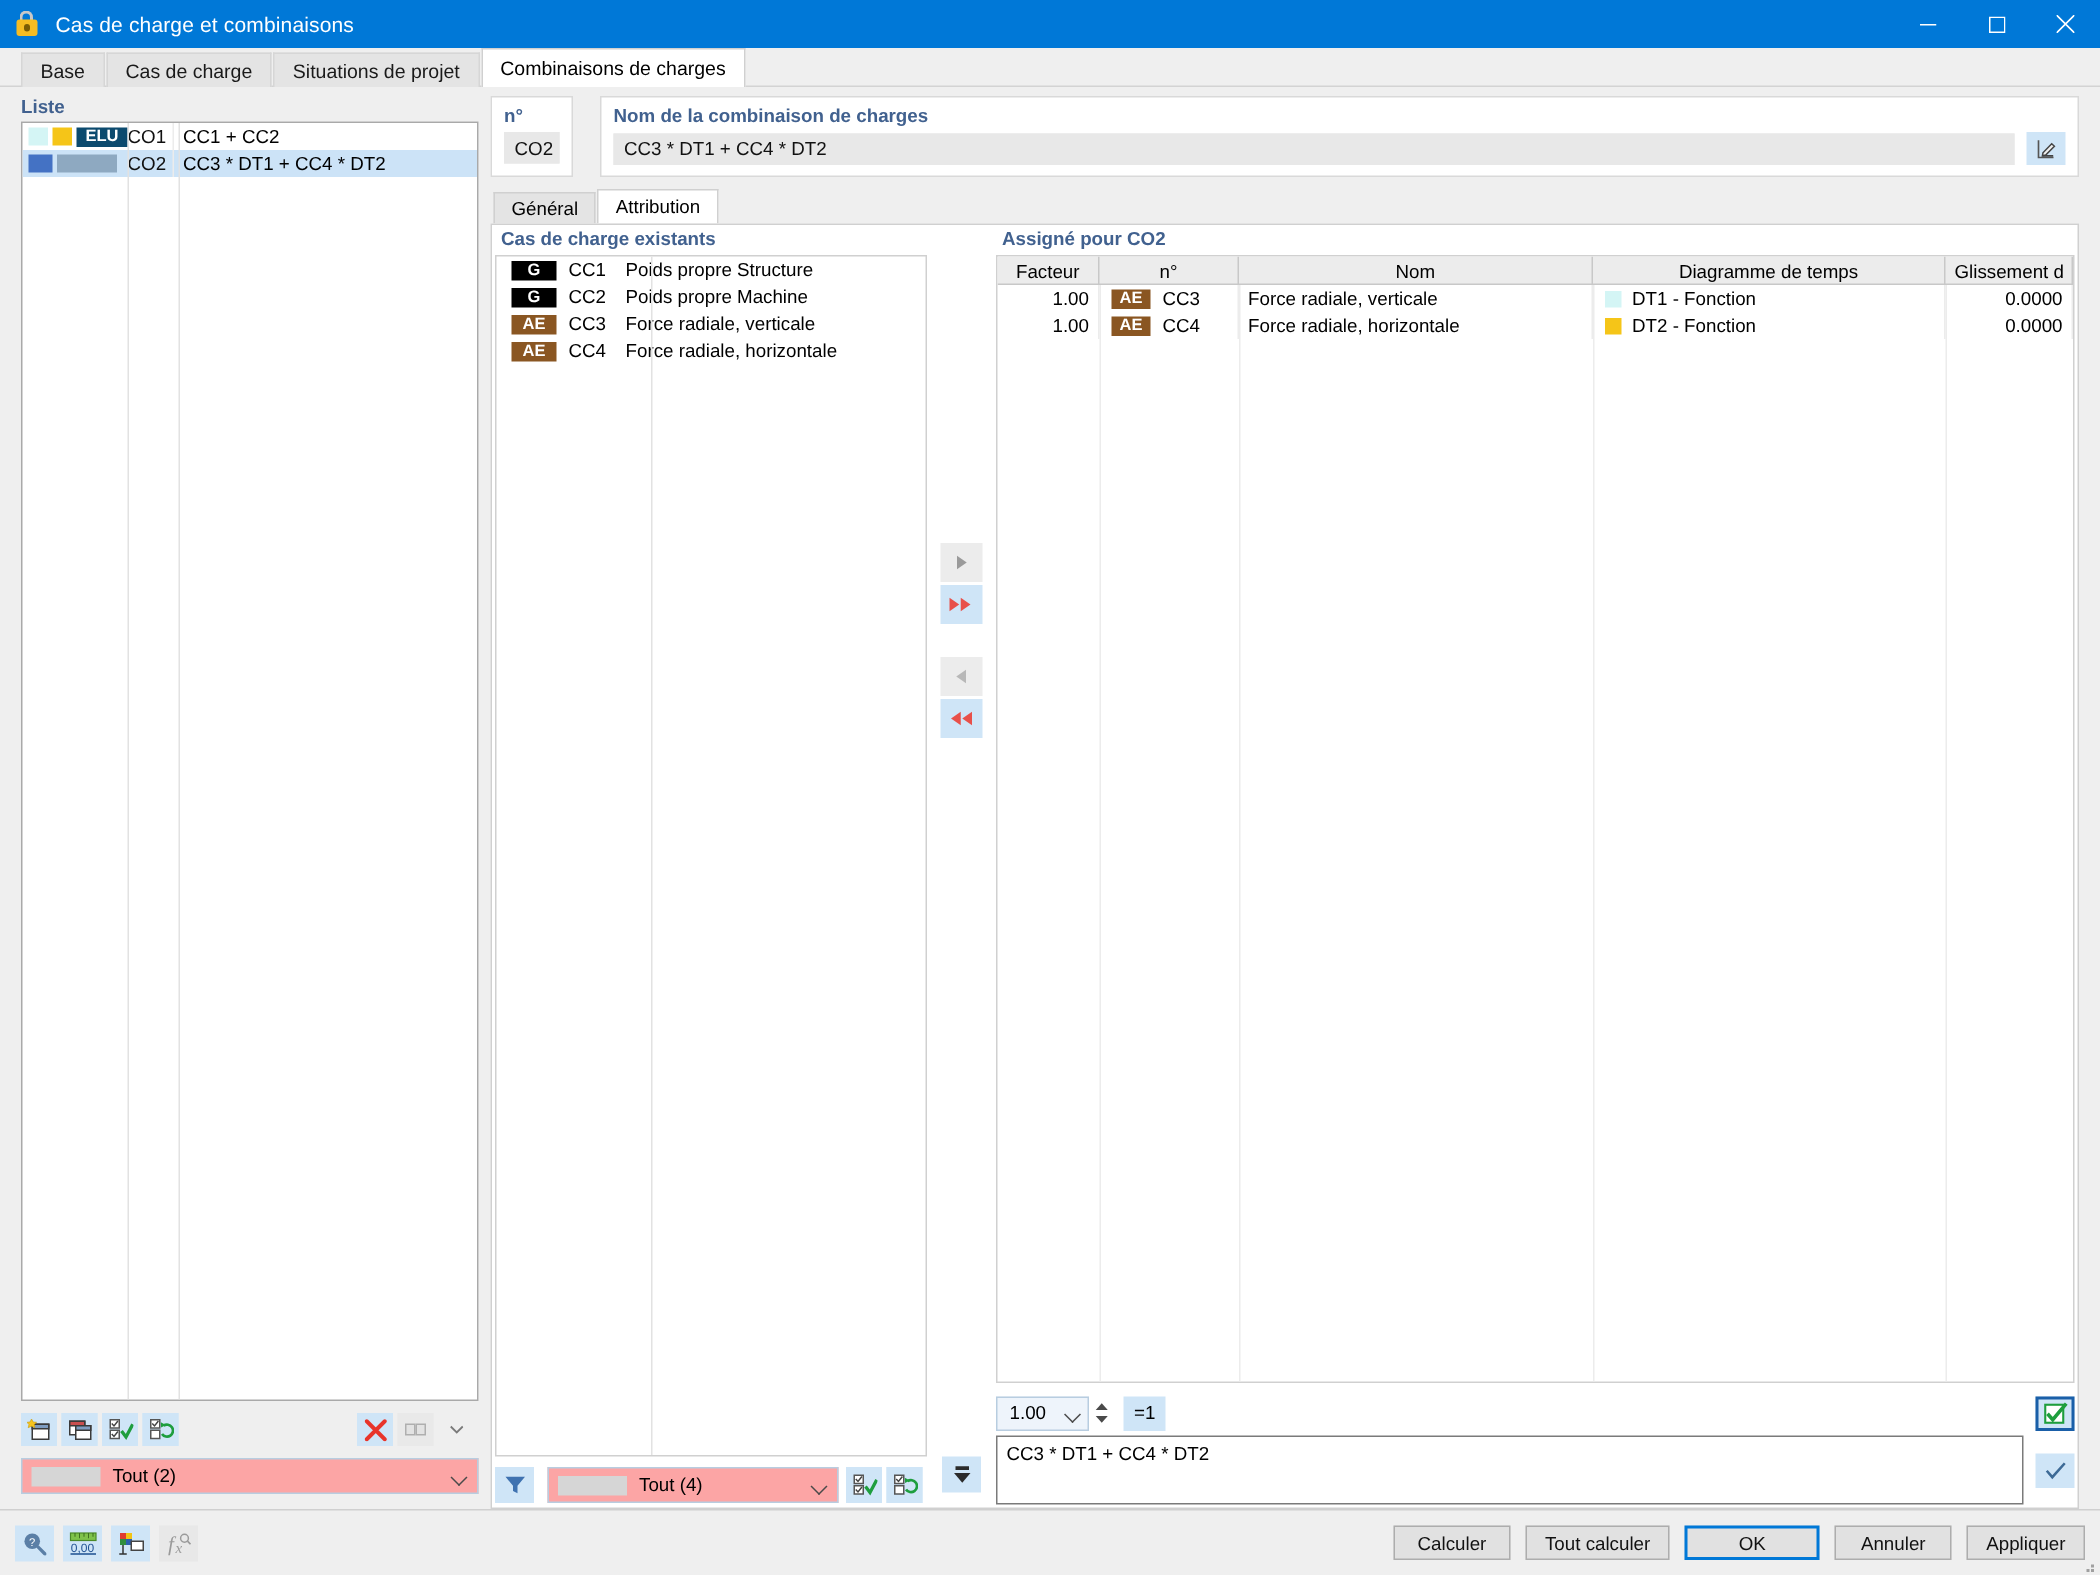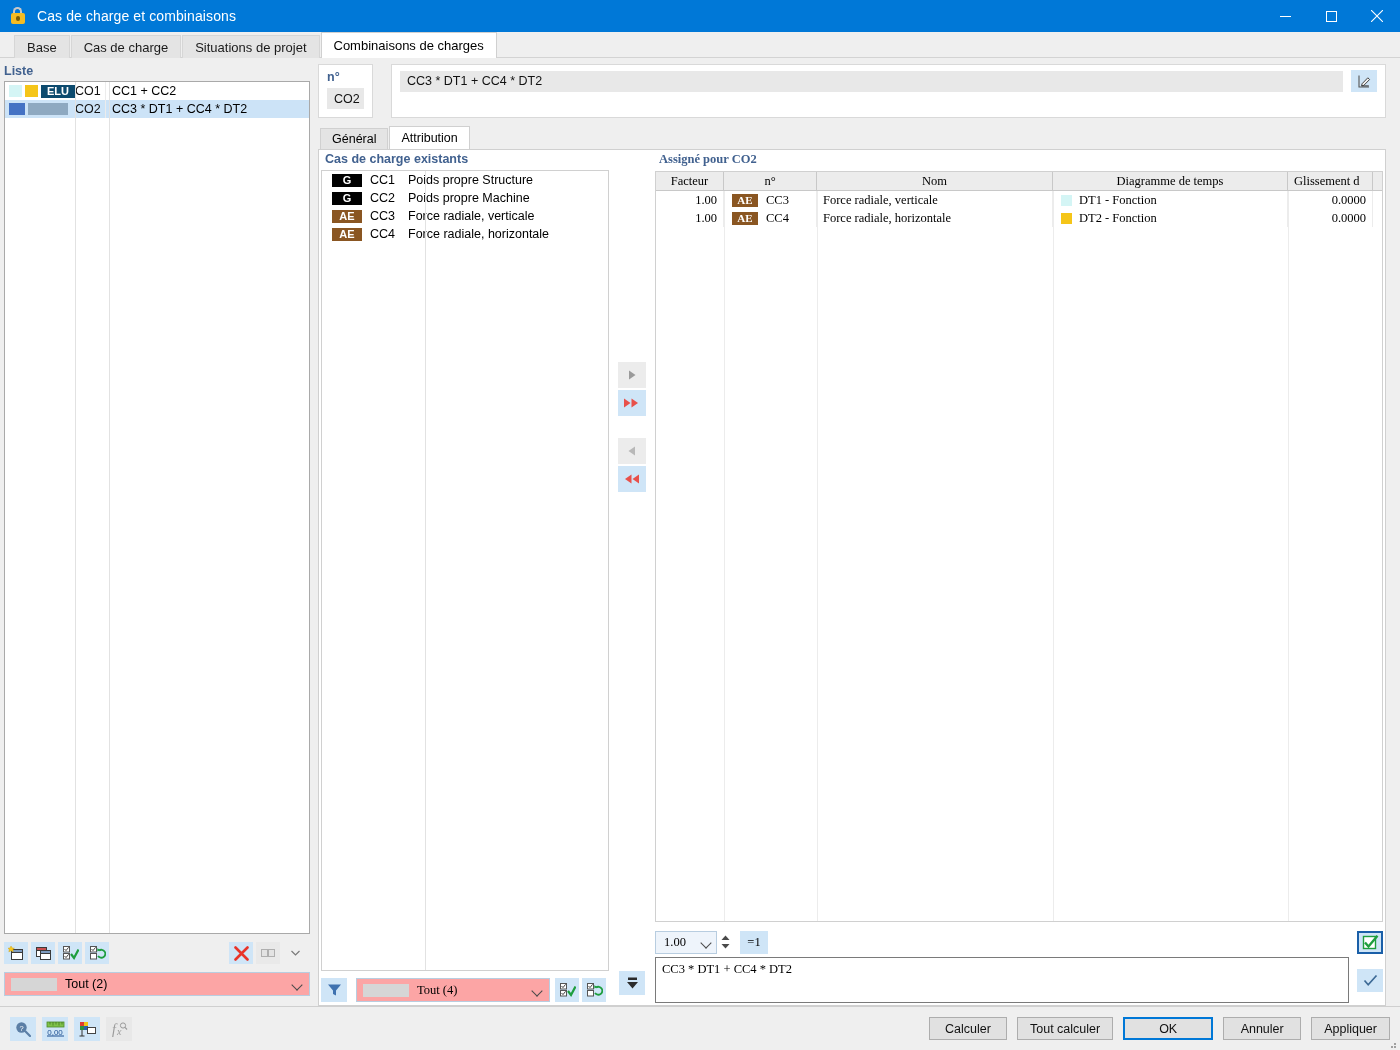--- a/index.html
+++ b/index.html
@@ -60,21 +60,21 @@
   }
 
   
   .body {
     flex: 1 1 auto; background: #efefef; position: relative;
     display: flex; padding: 0;
   }
 
   
   .leftpanel {
-    width: 306px; margin: 6px 0 0 4px;
+    width: 306px; margin: 6px 0 0 14px;
     display: flex; flex-direction: column;
   }
   .grouplabel { color: #41618f; font-size: 12.5px; font-weight: bold; margin-bottom: 3px; }
   .listbox {
     flex: 1 1 auto; background: #fff; border: 1px solid #a9a9a9;
     overflow: hidden; position: relative;
   }
   .lrow { display: flex; align-items: center; height: 18px; font-size: 12.5px; }
   .lrow.sel { background: #cce3f7; }
   .lrow .swatches { width: 70px; display: flex; align-items: center; padding-left: 4px; }
@@ -157,21 +157,21 @@
     width: 46px; display:flex; flex-direction:column; align-items:center;
     justify-content:center; position:relative;
   }
   .mbtn {
     width: 28px; height: 26px; display:flex; align-items:center; justify-content:center;
     background: #ececec; margin-bottom: 2px;
   }
   .mbtn.act { background:#cfe5f7; }
   .mbtn.gapafter { margin-bottom: 22px; }
 
-  .assigned { flex:1 1 auto; display:flex; flex-direction:column;font-family:Liberation Serif, serif; }
+  .assigned { flex:1 1 auto; display:flex; flex-direction:column; }
   .atable { flex:1 1 auto; border:1px solid #d0d0d0; background:#fff; position:relative; overflow:hidden; }
   .ahead { display:flex; height:19px; background:#ececec; border-bottom:1px solid #c8c8c8; font-size:12.5px;}
   .ahead div { display:flex; align-items:center; justify-content:center; border-right:1px solid #c8c8c8; height:19px; }
   .arow { display:flex; height:18px; font-size:12.5px; }
   .arow > div { display:flex; align-items:center; height:18px; border-right:1px solid #ececec; }
   .c-fac { width: 68px; justify-content:flex-end; padding-right:6px; }
   .c-no { width: 93px; }
   .c-nom { width: 236px; padding-left:6px; }
   .c-dt { width: 235px; padding-left:8px; }
   .c-gl { width: 85px; justify-content:flex-end; padding-right: 6px; }
@@ -198,21 +198,21 @@
   .syntaxrow { display:flex; align-items:flex-start; }
   .syntaxbox {
     flex:1 1 auto; height: 46px; background:#fff; border:1px solid #7a7a7a;
     font-size:12.5px; padding: 4px 6px;
   }
   .syntaxok {
     width: 26px; height:23px; background:#cfe5f7; margin-left: 8px; margin-top: 12px;
     display:flex; align-items:center; justify-content:center;
   }
 
-  .bottomfilter { display:flex; align-items:center; height: 26px; margin-top: 6px; font-family: Liberation Serif, serif; }
+  .bottomfilter { display:flex; align-items:center; height: 26px; margin-top: 6px; }
 
   
   .footer {
     flex: 0 0 44px; height: 44px; background:#efefef; border-top:1px solid #cfcfcf;
     display:flex; align-items:center; padding: 0 10px; position:relative;
   }
   .footer .gap { flex:1 1 auto; }
   .fbtn {
     height: 23px; min-width: 78px; padding: 0 12px; margin-left: 10px;
     background:#e1e1e1; border:1px solid #adadad; font-size:12.5px;
@@ -352,20 +352,21 @@
 
     <div class="rightside">
 
       <div class="toprow">
         <div class="fieldbox" style="width:55px;">
           <div class="fieldlabel">n°</div>
           <div class="roinput">CO2</div>
         </div>
 
         <div class="fieldbox" style="flex:1 1 auto; margin-left:18px; display:flex; flex-direction:column;">
+          <div class="fieldlabel">Nom de la combinaison de charges</div>
           <div style="display:flex; align-items:center;">
             <div class="roinput" style="flex:1 1 auto;">CC3 * DT1 + CC4 * DT2</div>
             <div style="width:26px;height:22px;background:#cfe5f7;display:flex;align-items:center;justify-content:center;margin-left:8px;">
               <svg width="15" height="15" viewBox="0 0 15 15">
                 <path d="M2 1.5 L2 13 L12 13" stroke="#555" fill="none" stroke-width="1.1"></path>
                 <path d="M5 9.8 L10.8 3.8 L12.6 5.5 L6.8 11.4 L4.6 11.8 Z" fill="#f0f0f0" stroke="#444" stroke-width="1"></path>
                 <path d="M4.5 11.9 L11.8 11.9" stroke="#444" stroke-width="1.1"></path>
               </svg>
             </div>
           </div>

